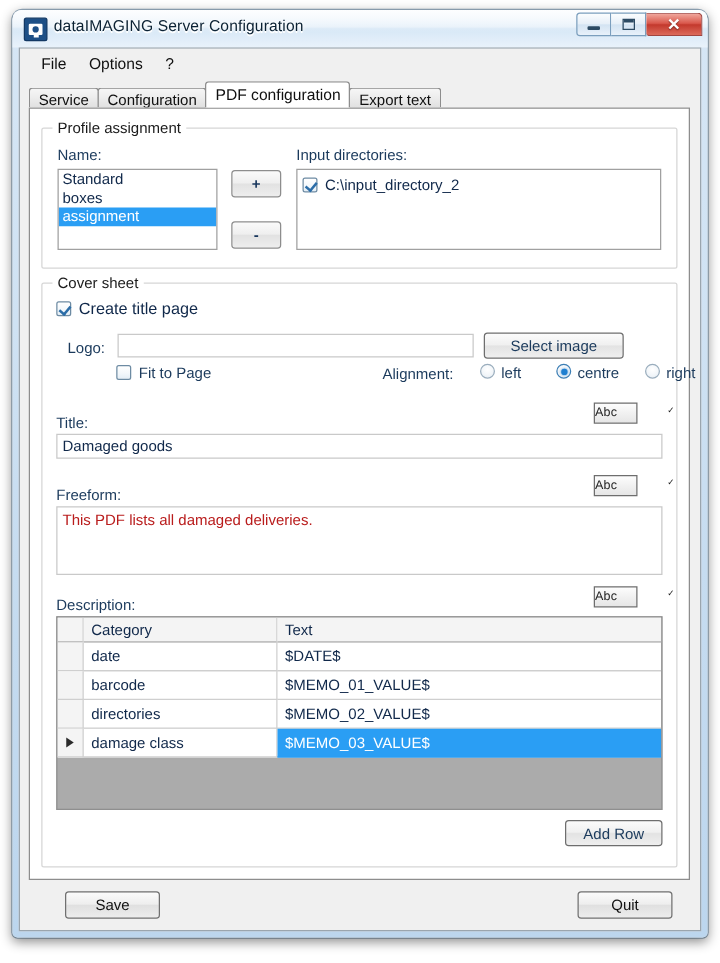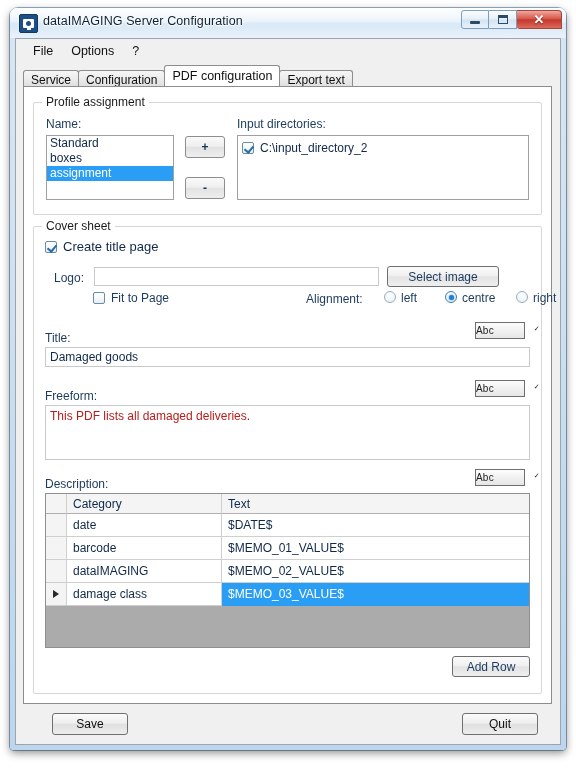--- a/index.html
+++ b/index.html
@@ -189,21 +189,21 @@
   .radio.on:after{
     content:"";position:absolute;left:2.5px;top:2.5px;width:5px;height:5px;border-radius:50%;
     background:#1f7fd0;box-shadow:0 0 2px #1f7fd0;
   }
   .radrow{position:absolute;display:flex;align-items:flex-start;font-size:12px;color:#1b3a5c;top:64px;}
   #rad-left{left:350px;}
   #rad-centre{left:411px;}
   #rad-right{left:482px;}
   
   .abcbtn{
-    position:absolute;width:50px;height:17px;
+    position:absolute;width:35px;height:17px;
     border:1px solid #6e6e6e;box-sizing:border-box;
     background:linear-gradient(180deg,#fdfdfd 0%,#f1f1f1 50%,#e6e6e6 100%);
     display:flex;align-items:center;justify-content:flex-start;
     font-size:10px;color:#222;letter-spacing:.2px;gap:40px;
   }
   .abcbtn sup{font-size:7px;line-height:1;position:relative;top:-2px;}
   
   #title-label{position:absolute;left:11px;top:104px;}
   #abc-title{left:441px;top:95px;}
   #title-input{
@@ -398,21 +398,21 @@
               <div class="g-cat">date</div>
               <div class="g-txt">$DATE$</div>
             </div>
             <div class="gridrow">
               <div class="g-marker"></div>
               <div class="g-cat">barcode</div>
               <div class="g-txt">$MEMO_01_VALUE$</div>
             </div>
             <div class="gridrow">
               <div class="g-marker"></div>
-              <div class="g-cat">dataIMAGING</div>
+              <div class="g-cat">directories</div>
               <div class="g-txt">$MEMO_02_VALUE$</div>
             </div>
             <div class="gridrow sel">
               <div class="g-marker">
                   <span class="arrow"></span>
                 </div>
               <div class="g-cat">damage class</div>
               <div class="g-txt">$MEMO_03_VALUE$</div>
             </div>
           </div>

